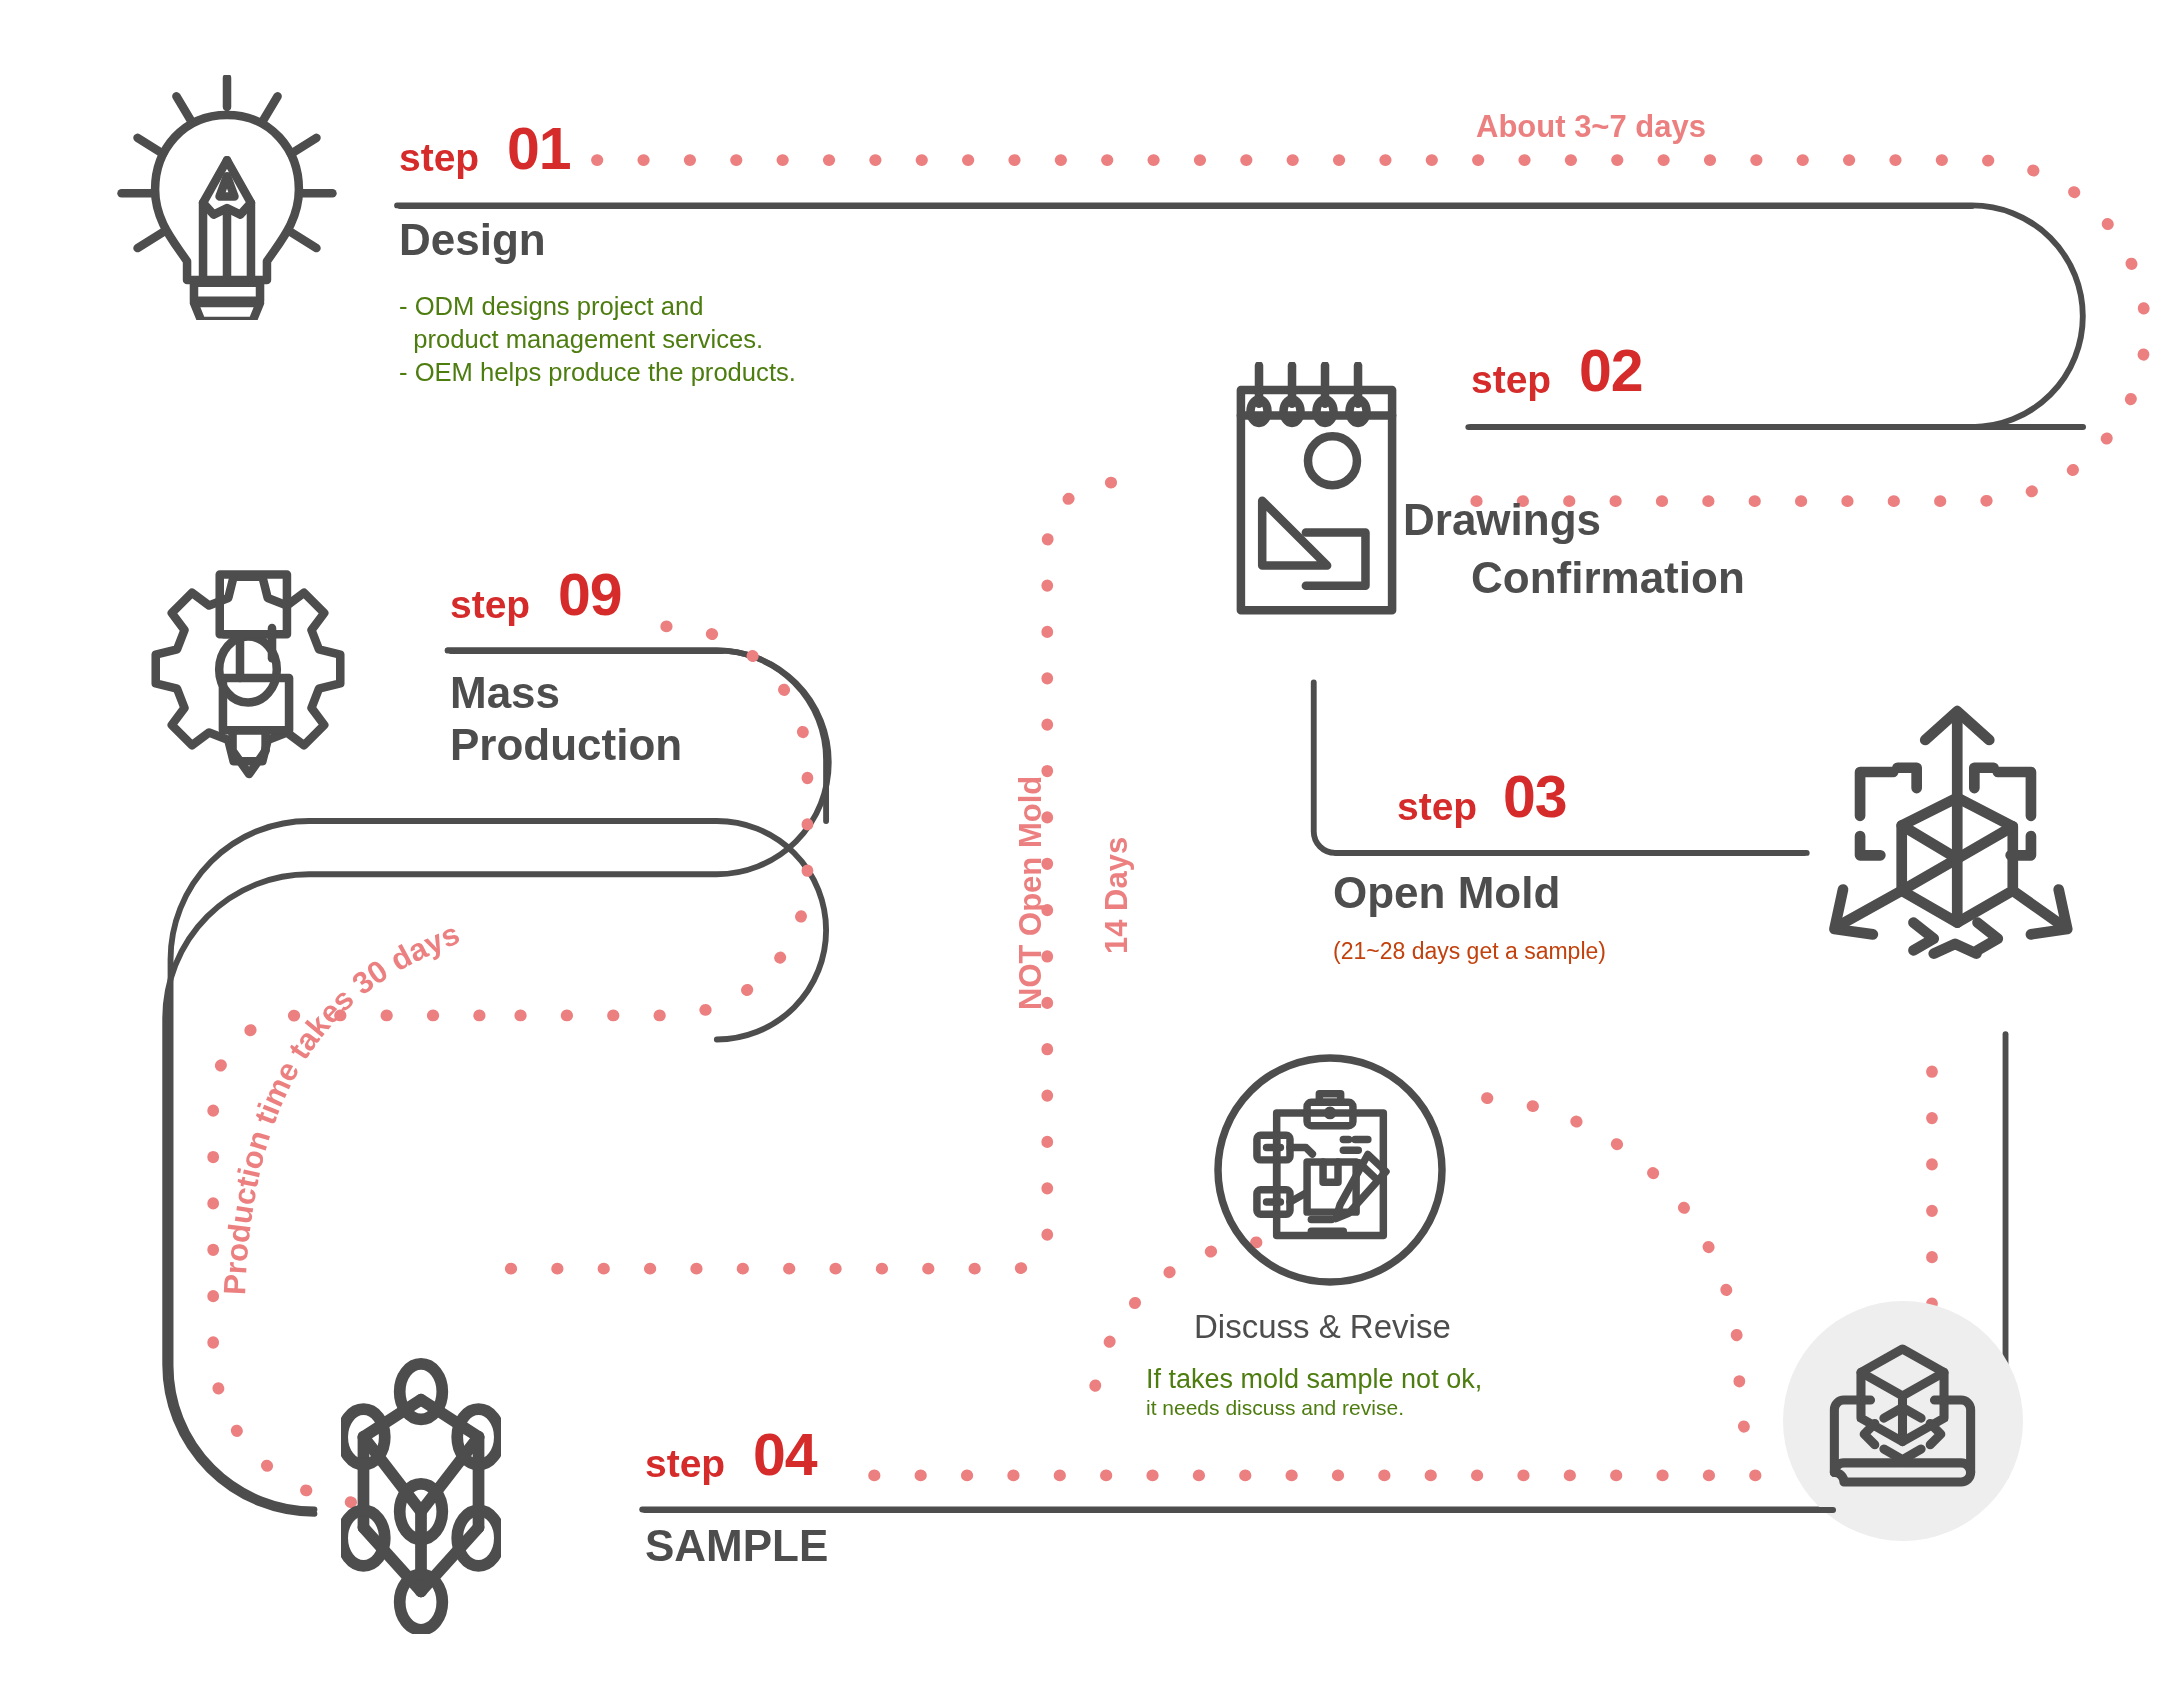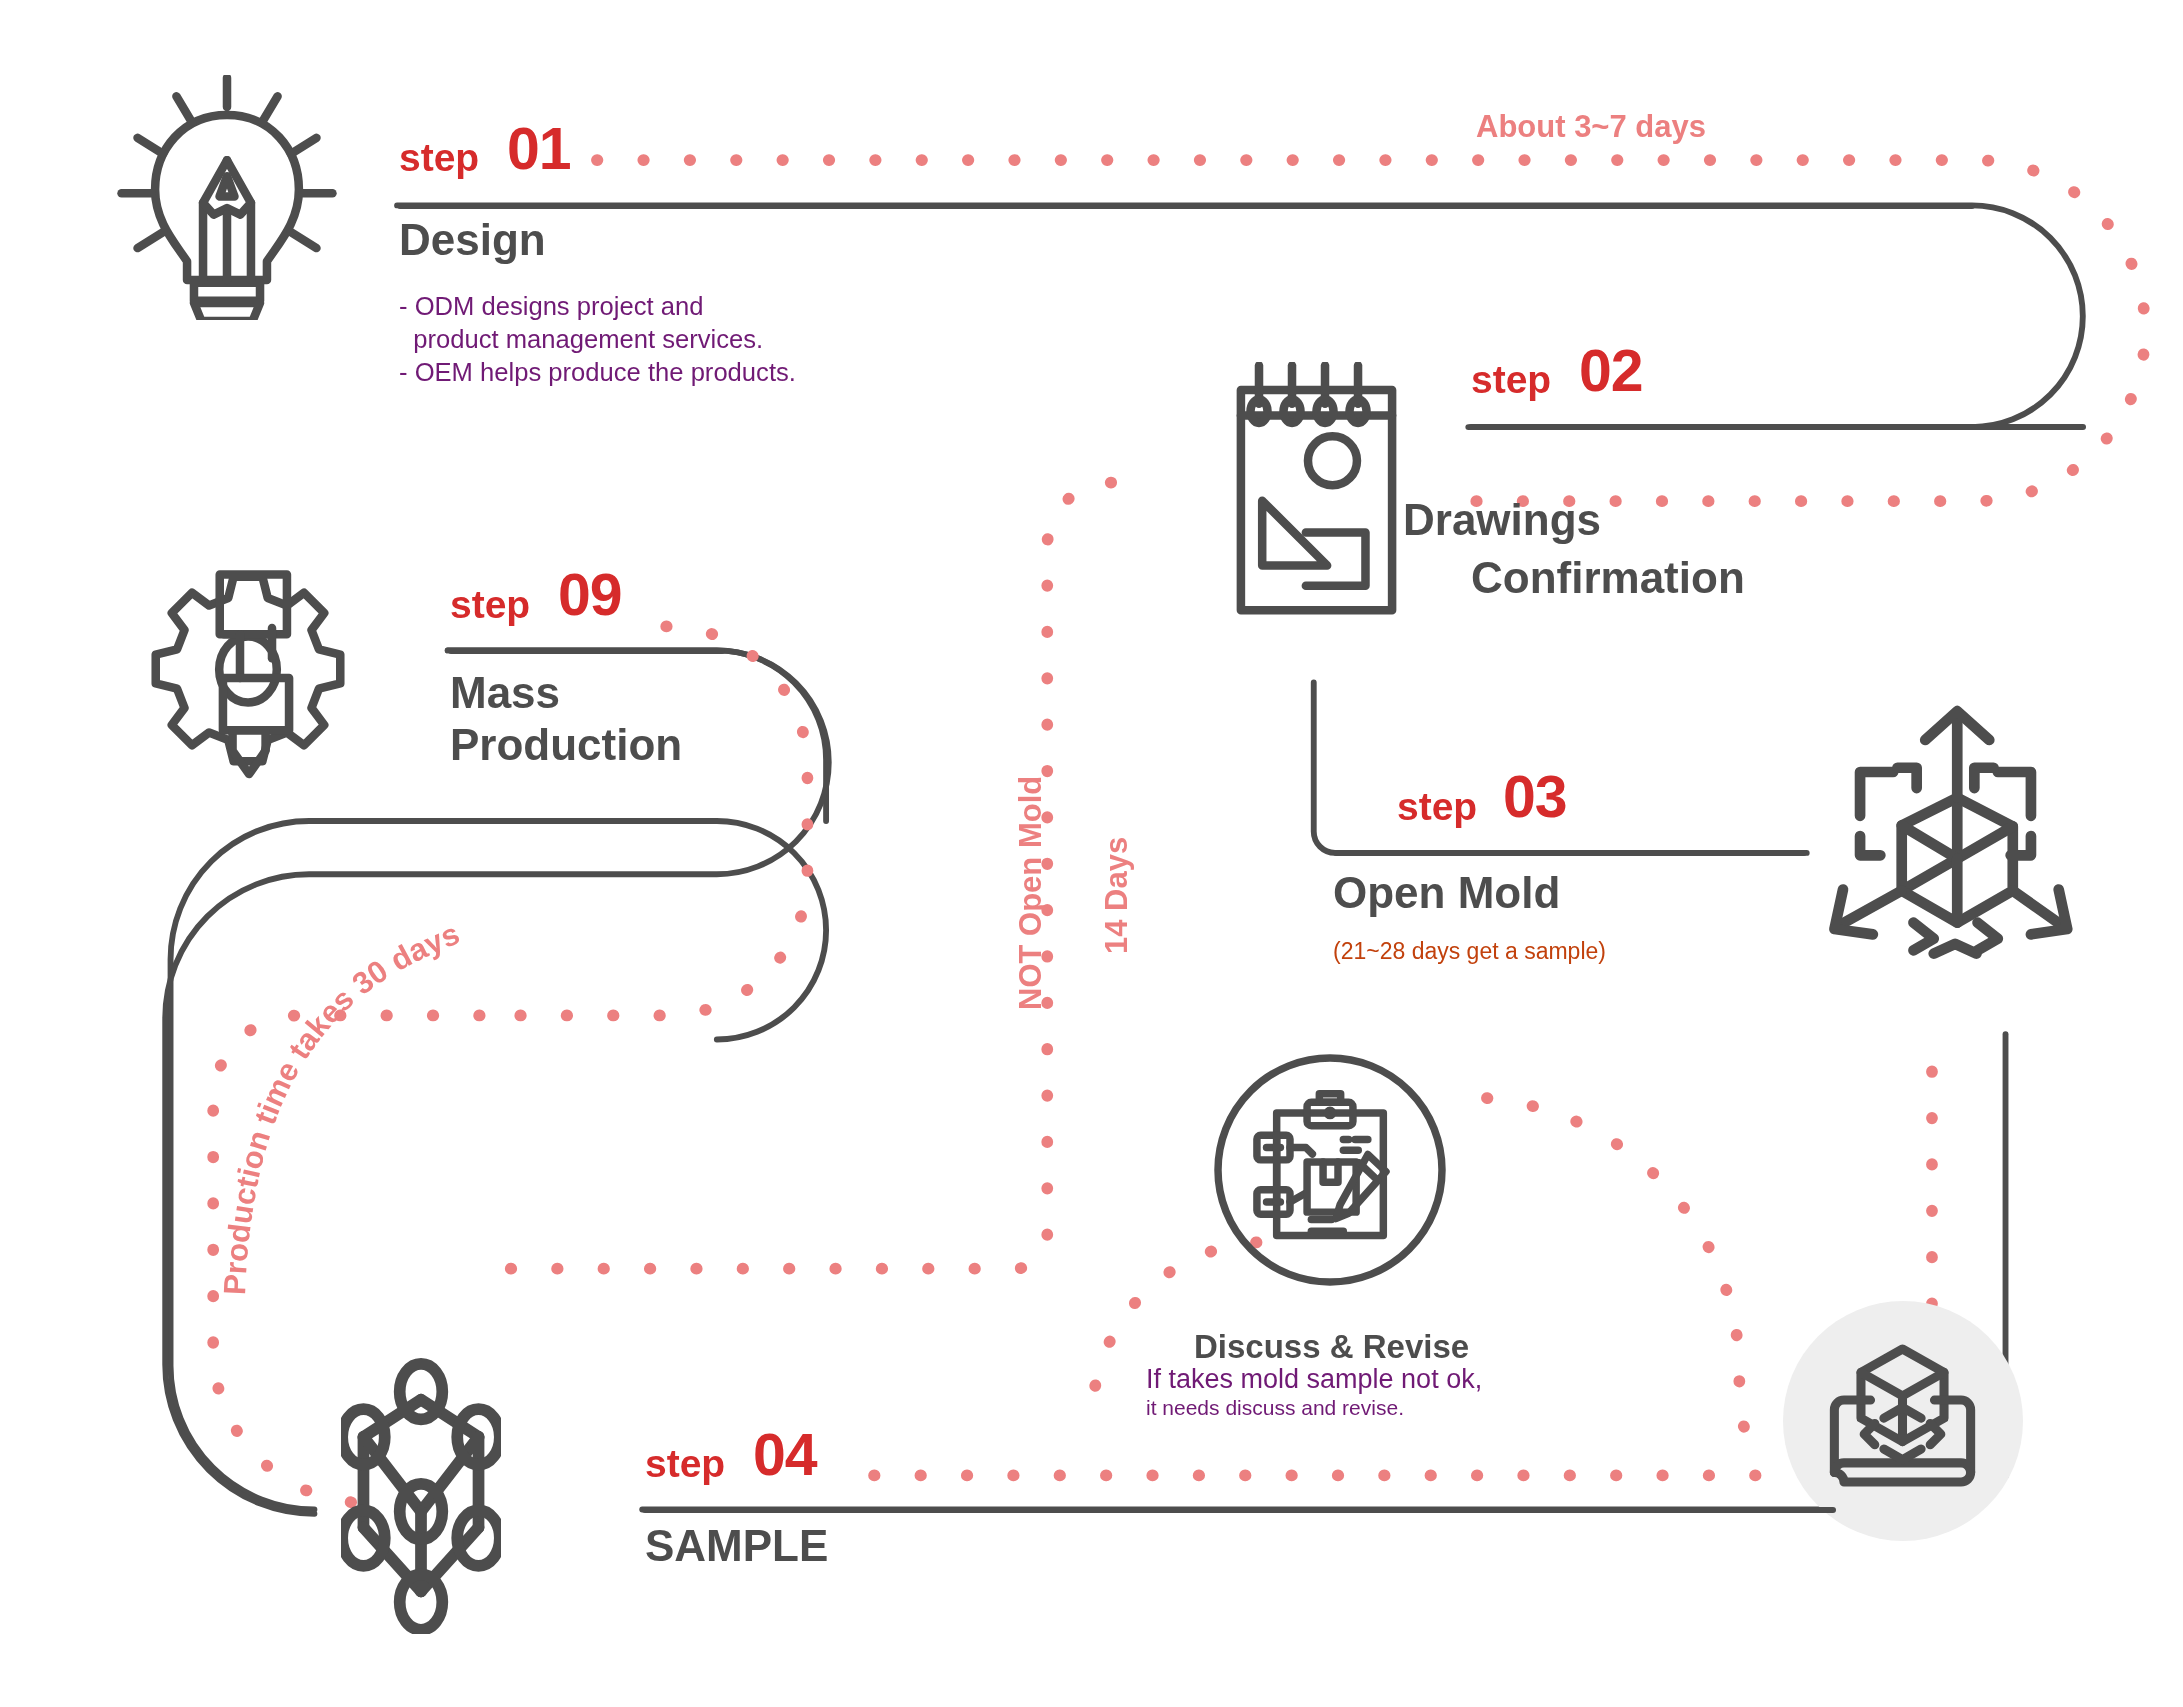--- a/index.html
+++ b/index.html
@@ -12,22 +12,22 @@
   }
   #stage { position:absolute; left:0; top:0; width:1809px; height:1708px; }
 
   svg.layer { position:absolute; left:0; top:0; width:2183px; height:1708px; overflow:visible; }
 
   .txt { position:absolute; white-space:pre; }
   .step-word  { font-size:39px; color:#d62b2b; font-weight:bold; }
   .step-num   { font-size:59px; color:#d62b2b; font-weight:bold; letter-spacing:-1.1px;margin-left:11px; }
 
   .title  { font-size:44px; color:#4d4d4d; font-weight:bold; line-height:1.08; }
-  .title.bold { font-weight:bold;margin-top:20px; }
-  .body   { font-size:25.6px; color:#701a75; line-height:1.28; }
+  .title.bold { font-weight:normal; }
+  .body   { font-size:25.6px; color:#4d7c0f; line-height:1.28; }
   .note   { font-size:23px; color:#c2410c; }
   .redlbl { font-size:31px; color:#ec8080; font-weight:bold; }
 
   .vert { transform-origin:0 0; }
 
   .rule { position:absolute; background:#4d4d4d; height:5.9px; border-radius:3.2px; }
 
   .greycircle{ position:absolute; border-radius:50%; background:#eeeeee; }
 </style>
 </head>

